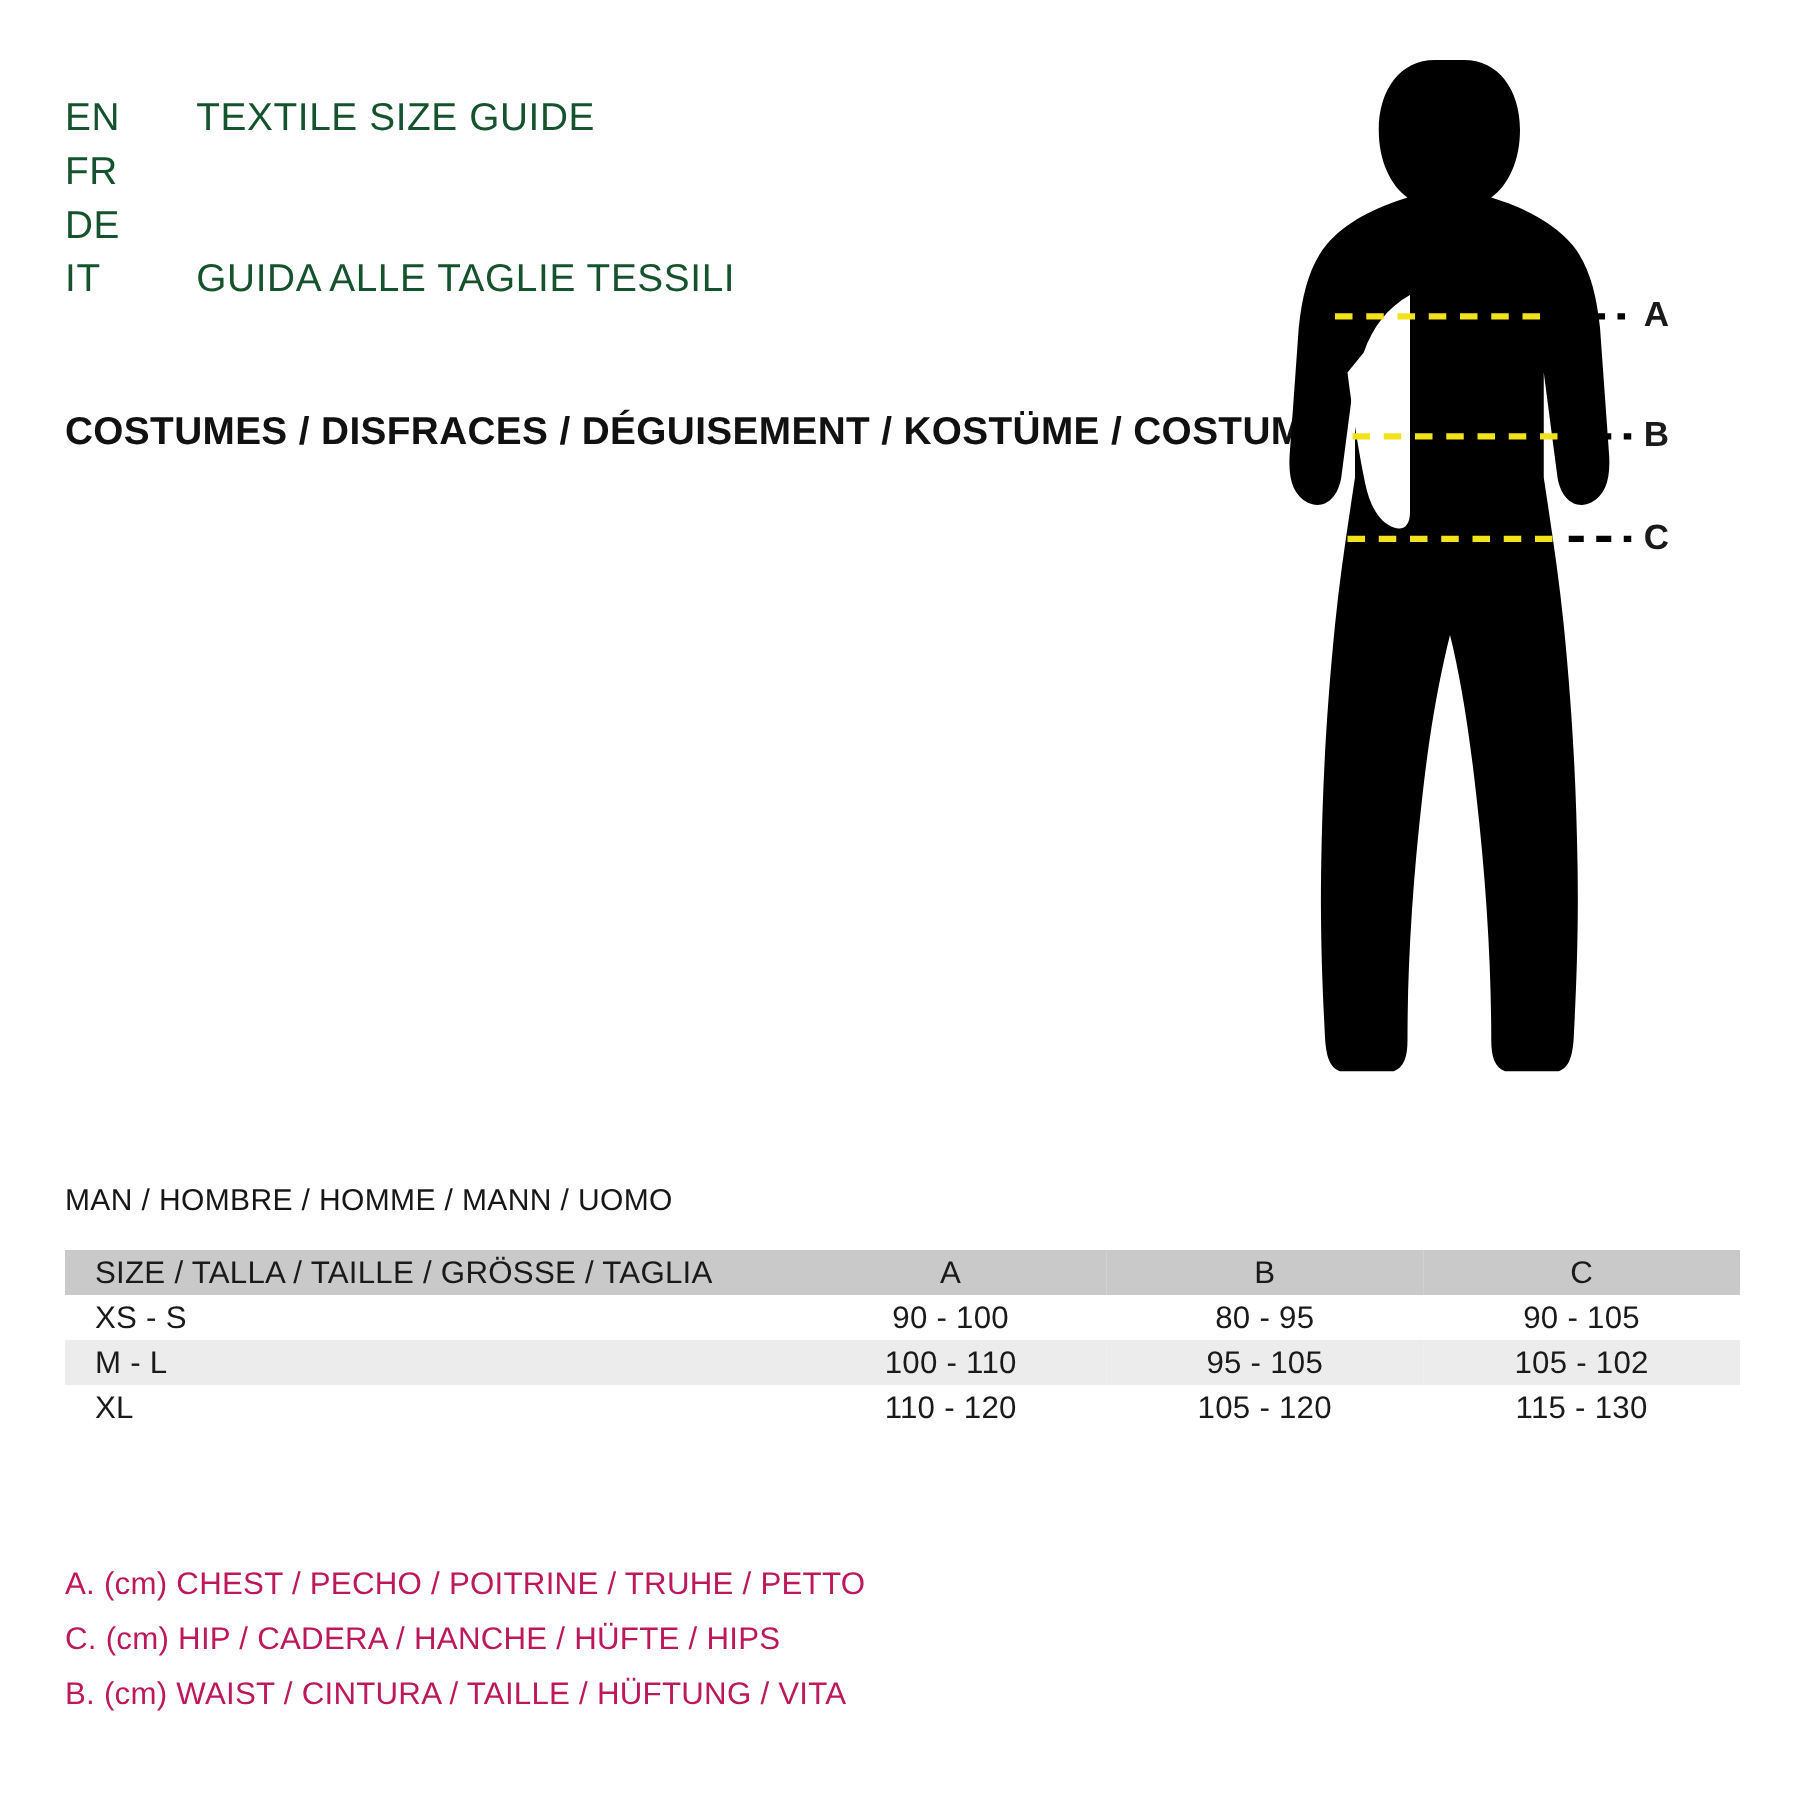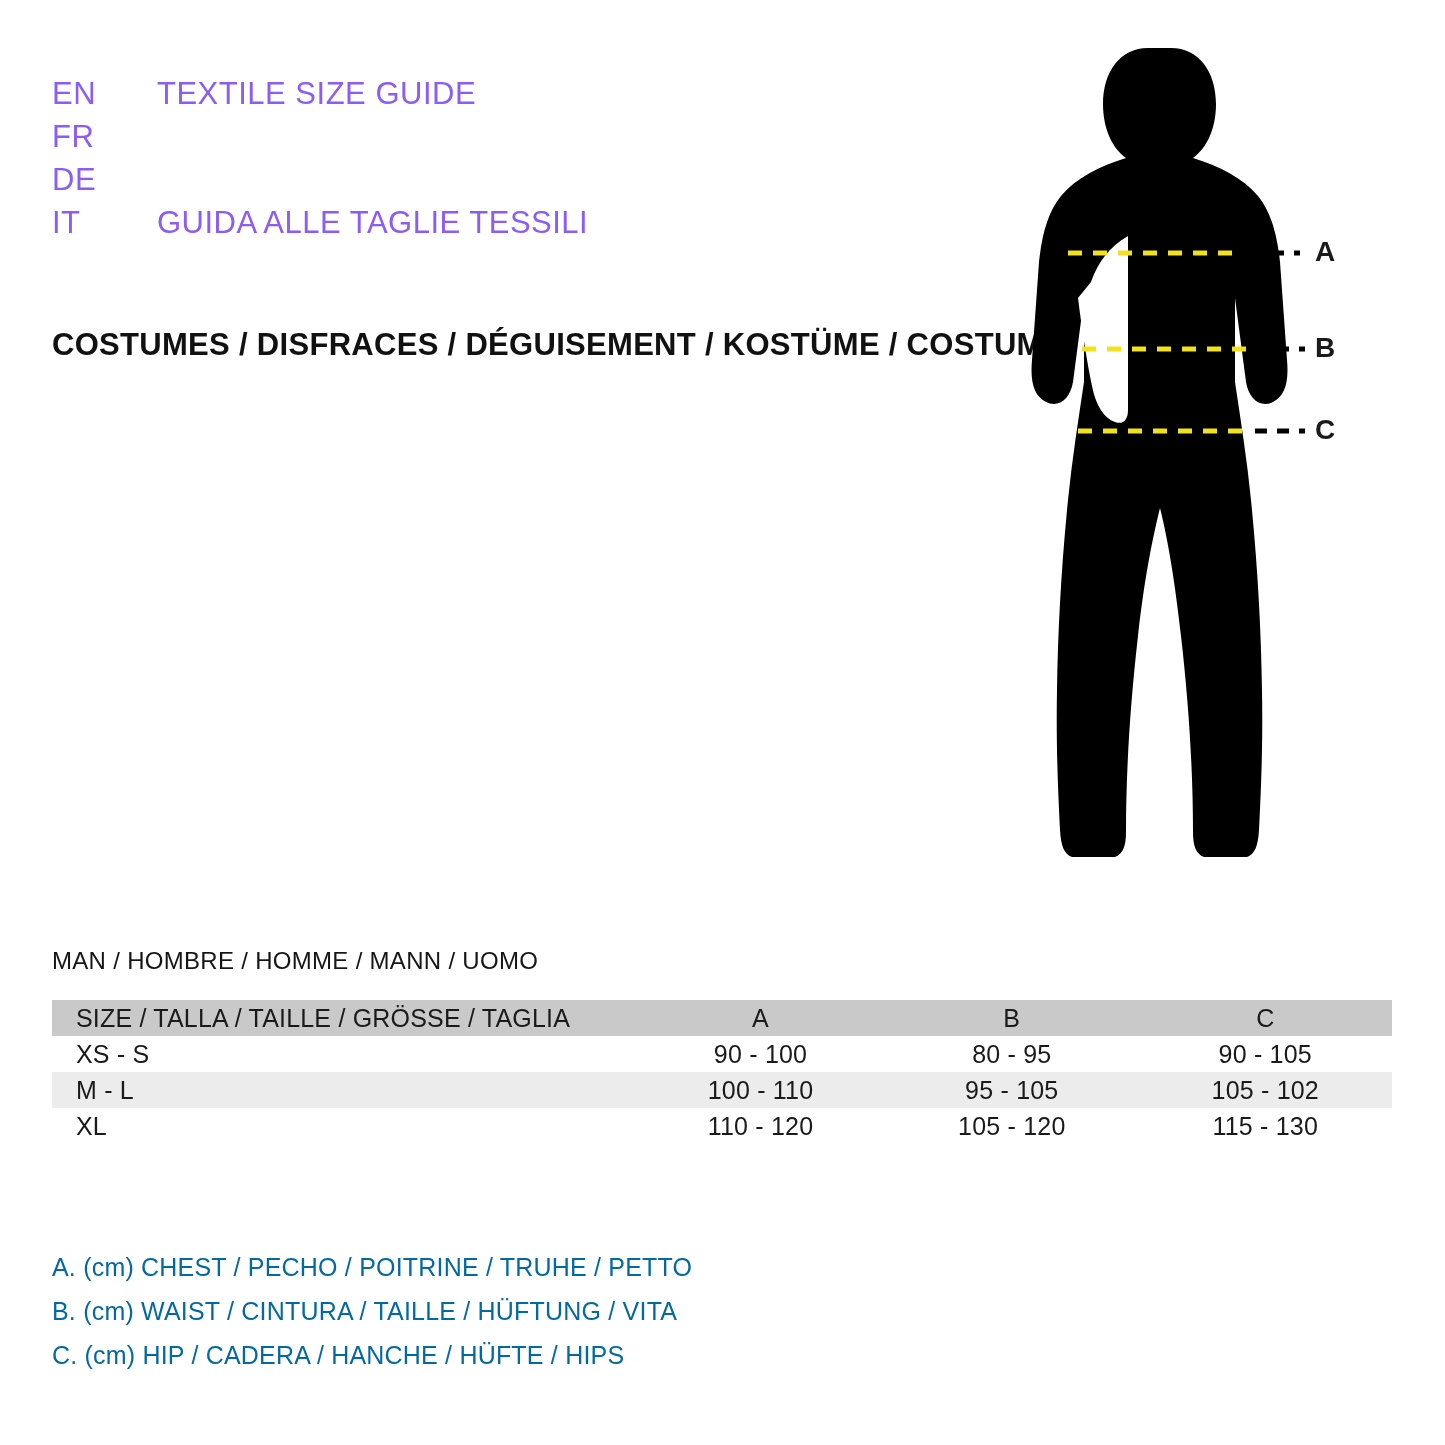--- a/index.html
+++ b/index.html
@@ -21,21 +21,21 @@
     position: absolute;
     left: 52px;
     top: 72px;
   }
   .lang-row {
     display: flex;
     align-items: flex-end;
     font-size: 31px;
     line-height: 43px;
     letter-spacing: 0.5px;
-    color: #8b5cf6;
+    color: #14532d;
   }
   .lang-code {
     width: 73px;
     flex: 0 0 73px;
   }
   .lang-text {
     white-space: nowrap;
     margin-left: 32px;
   }
 
@@ -108,21 +108,21 @@
   
   .legend {
     position: absolute;
     left: 52px;
     top: 1245px;
   }
   .legend-row {
     font-size: 25px;
     line-height: 44px;
     letter-spacing: 0.2px;
-    color: #0369a1;
+    color: #be185d;
     white-space: nowrap;
   }
 </style>
 </head>
 <body>
 
 <div class="lang-block">
   <div class="lang-row">
     <span class="lang-code">EN</span>
     <span class="lang-text">TEXTILE SIZE GUIDE</span>
@@ -238,15 +238,15 @@
       <td class="first-col">XL</td>
       <td>110 - 120</td>
       <td>105 - 120</td>
       <td>115 - 130</td>
     </tr>
   </tbody>
 </table>
 
 <div class="legend">
   <div class="legend-row">A. (cm) CHEST / PECHO / POITRINE / TRUHE / PETTO</div>
+  <div class="legend-row">C. (cm) HIP / CADERA / HANCHE / HÜFTE / HIPS</div>
   <div class="legend-row">B. (cm) WAIST / CINTURA / TAILLE / HÜFTUNG / VITA</div>
-  <div class="legend-row">C. (cm) HIP / CADERA / HANCHE / HÜFTE / HIPS</div>
 </div>
 
 </body></html>

